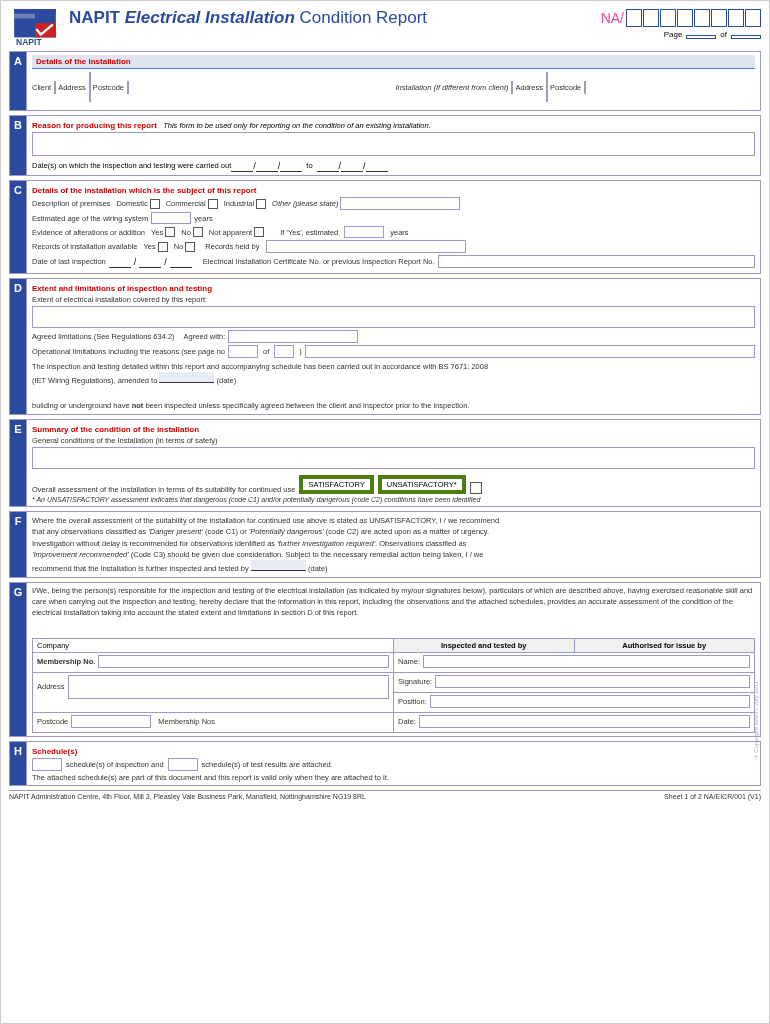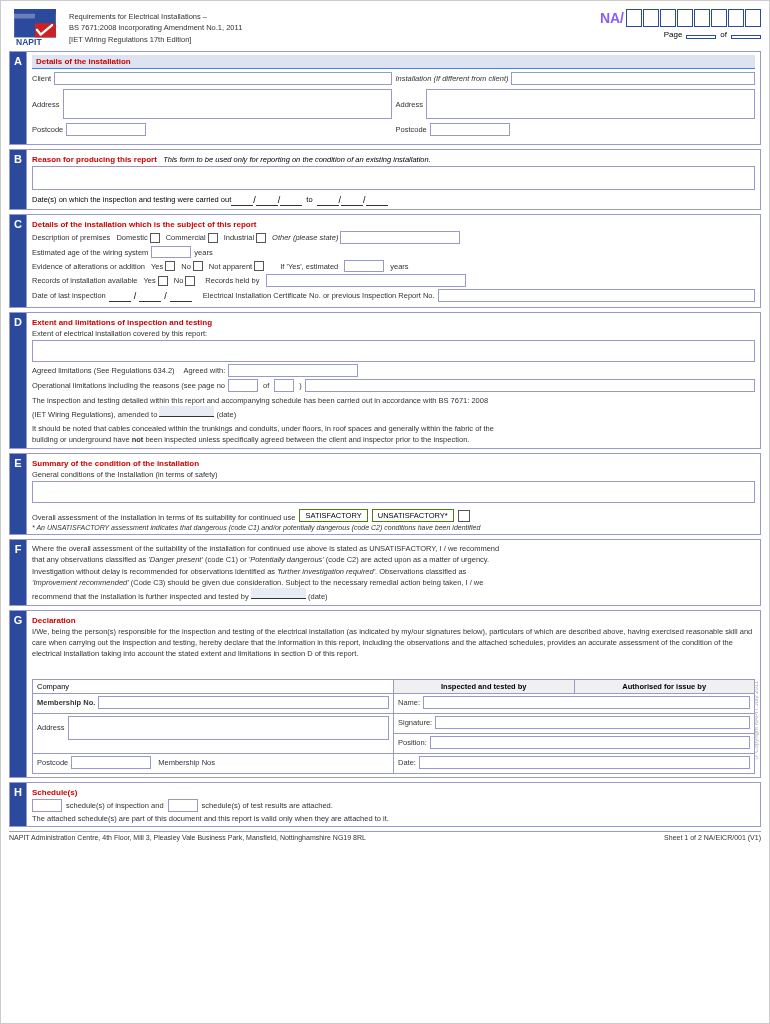--- a/index.html
+++ b/index.html
@@ -43,22 +43,22 @@
       gap: 3px;
       min-width: 180px;
     }
     .na-ref-box {
       display: flex;
       align-items: center;
       gap: 2px;
     }
     .na-ref-label {
       font-size: 14px;
-      font-weight: bold;
-      color: #8b5cf6;
+      font-weight: normal;
+      color: #ec4899;
       padding-left: 8px;
     }
     .na-ref-cells {
       display: flex;
       gap: 1px;
     }
     .ref-cell {
       width: 16px;
       height: 18px;
       border: 1px solid #2b4a9e;
@@ -111,21 +111,21 @@
     }
 
     
     .sec-a-grid {
       display: grid;
       grid-template-columns: 1fr 1fr;
       gap: 4px;
     }
     .client-block, .installation-block {
       display: flex;
-      flex-direction: column;
+      flex-direction: row;
       gap: 2px;
     }
 
     
     .date-row {
       display: flex;
       align-items: center;
       gap: 0;
       font-size: 7.5px;
       margin-top: 3px;
@@ -186,21 +186,21 @@
 
     
     .assessment-row {
       display: flex;
       align-items: flex-end;
       gap: 4px;
       font-size: 7.5px;
       margin-top: 6px;
     }
     .assess-box {
-      border: 1px solid #4d7c0f;
+      border: 4px solid #4d7c0f;
       padding: 1px 5px;
       font-size: 7.5px;
       background: #fff;
     }
     .assess-check {
       width: 12px;
       height: 12px;
       border: 1px solid #555;
       background: #fff;
       display: inline-block;
@@ -338,24 +338,24 @@
 
         <rect x="22" y="15" width="22" height="15" fill="#cc2222"></rect>
 
         <polyline points="24,22 28,27 40,17" fill="none" stroke="#fff" stroke-width="2.5" stroke-linecap="round" stroke-linejoin="round"></polyline>
 
         <text x="2" y="38" font-size="9" font-weight="bold" fill="#2b4a9e" font-family="Arial">NAPIT</text>
       </svg>
     </div>
 
     <div class="header-title">
-      <div style="font-size:7.5px; color:#333; line-height:1.5; margin-top:2px;">
-        <div>Requirements for Electrical Installations –</div>
-        <div>BS 7671:2008 incorporating Amendment No.1, 2011</div>
-        <div>[IET Wiring Regulations 17th Edition]</div>
+      <div style="font-size:17px; font-weight:bold; color:#2b4a9e; line-height:1.1;">
+        <span style="font-weight:bold; color:#2b4a9e;">NAPIT </span>
+        <span style="font-style:italic; font-weight:bold; color:#2b4a9e;">Electrical Installation </span>
+        <span style="font-weight:normal; color:#2b4a9e;">Condition Report</span>
       </div>
     </div>
 
     <div class="header-right">
       <div class="na-ref-box">
         <span class="na-ref-label">NA/</span>
         <div class="na-ref-cells">
           <div class="ref-cell"></div>
           <div class="ref-cell"></div>
           <div class="ref-cell"></div>
@@ -556,21 +556,20 @@
         </div>
 
         <div class="warning-text" style="margin-top:3px; line-height:1.5;">
           <span>The inspection and testing detailed within this report and accompanying schedule has been carried out in accordance with BS 7671: 2008</span>
           <br>
           <span>(IET Wiring Regulations), amended to</span>
           <span class="inline-input" style="display:inline-block; width:55px; border-bottom:1px solid #333; height:11px; background:#e8ecf5;"></span>
           <span>(date)</span>
         </div>
         <div class="warning-text" style="margin-top:2px; line-height:1.5;">
-          <span>It should be noted that cables concealed within the trunkings and conduits, under floors, in roof spaces and generally within the fabric of the</span>
           <br>
           <span>building or underground have</span>
           <strong>not</strong>
           <span>been inspected unless specifically agreed between the client and inspector prior to the inspection.</span>
         </div>
       </div>
     </div>
   </div>
 
   <div class="section-outer">
@@ -613,23 +612,20 @@
           <span>(date)</span>
         </div>
       </div>
     </div>
   </div>
 
   <div class="section-outer">
     <div class="section-wrapper">
       <div class="section-letter-side">G</div>
       <div class="section-content">
-        <div style="padding:2px 0;">
-          <span class="red-bold">Declaration</span>
-        </div>
         <div class="g-text">I/We, being the person(s) responsible for the inspection and testing of the electrical installation (as indicated by my/our signatures below), particulars of which are described above, having exercised reasonable skill and care when carrying out the inspection and testing, hereby declare that the information in this report, including the observations and the attached schedules, provides an accurate assessment of the condition of the electrical installation taking into account the stated extent and limitations in section D of this report.</div>
 
         <table class="decl-table">
           <tbody>
               <tr>
             <td style="width:50%; border:1px solid #9999cc; padding:2px 4px;">
               <span>Company</span>
             </td>
             <td class="header-cell" style="width:25%; font-size:7.5px;">
               <span>Inspected and tested by</span>

